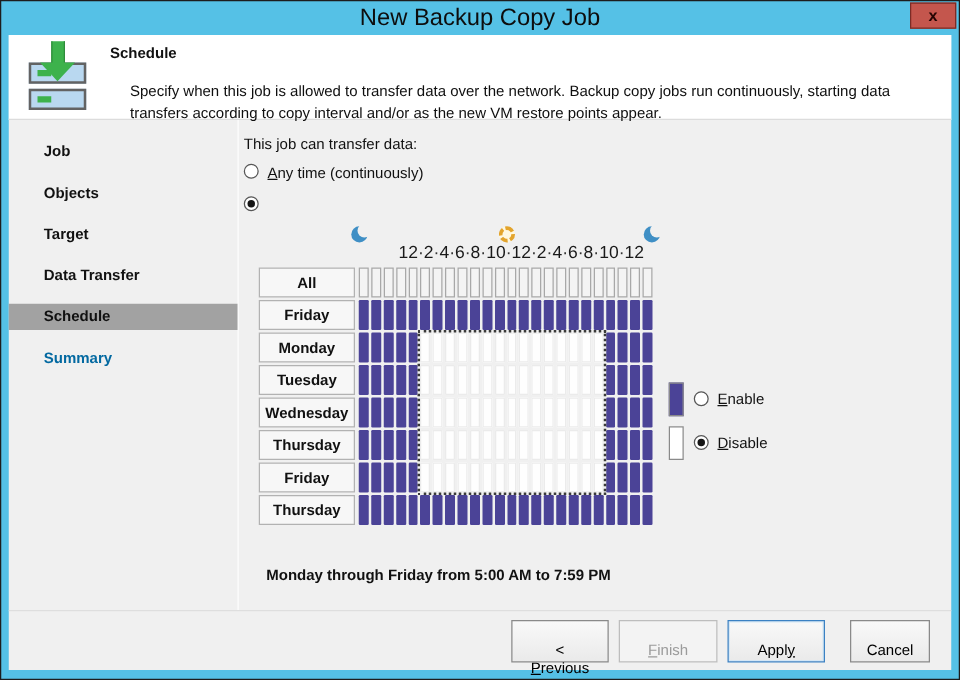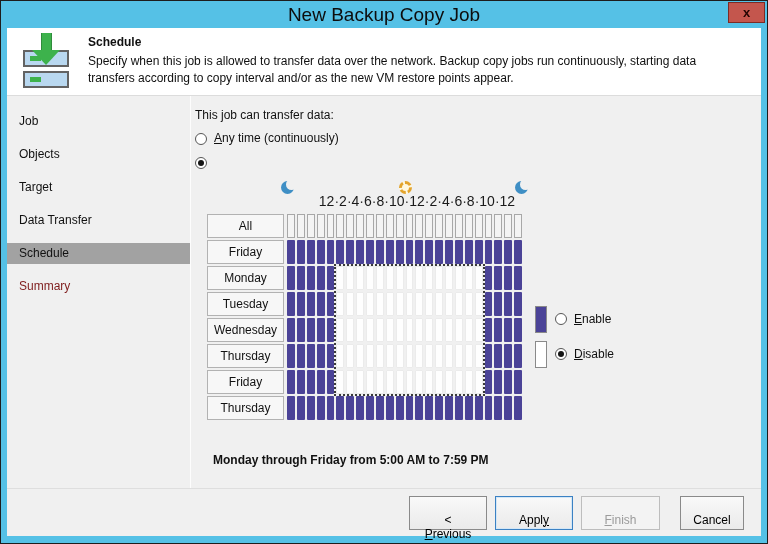--- a/index.html
+++ b/index.html
@@ -41,30 +41,30 @@
   .bar1 { top:17px; } .bar2 { top:38px; }
   .led { position:absolute; left:5px; top:4px; width:11px; height:5px; background:#3db24c; }
   .arrow-shaft { position:absolute; left:20px; top:0; width:11px; height:18px; background:#3db24c; border-left:1px solid #2f8c3b; border-right:1px solid #2f8c3b; }
   .arrow-head {
     position:absolute; left:11px; top:17px; width:0; height:0;
     border-left:14px solid transparent; border-right:14px solid transparent;
     border-top:15px solid #3db24c;
   }
   .htext { margin-left:81px; padding-top:7px; }
   .htitle { font-weight:bold; font-size:12px; margin:0 0 4px 0; }
-  .hdesc { margin:0; width:612px; line-height:1.4; color:#0f0f0f; }
+  .hdesc { margin:16px; width:612px; line-height:1.4; color:#0f0f0f; }
   
   .bodyrow { flex:1; display:flex; min-height:0; }
   .sidebar { width:184px; flex:none; border-right:1px solid #fdfdfd; padding-top:15px; }
-  .side-item { height:21px; line-height:21px; padding-left:12px; margin-bottom:12px; cursor:default; }
+  .side-item { height:21px; line-height:21px; padding-left:28px; margin-bottom:12px; cursor:default;font-weight:bold; }
   .side-item.active { background:#a2a2a2; }
-  .side-item.disabled { color:#7f1d1d; }
+  .side-item.disabled { color:#0369a1; }
   .content { flex:1; position:relative; padding:12px 4px 0 4px; }
   .question { margin-bottom:9px; }
-  .radio-row { display:flex; align-items:flex-end; margin-bottom:12px; }
+  .radio-row { display:flex; align-items:flex-start; margin-bottom:12px; }
   .radio {
     width:12px; height:12px; border-radius:50%;
     border:1px solid #565656; background:#fff;
     margin-right:7px; position:relative; flex:none;
   }
   .radio.checked::after {
     content:''; position:absolute; left:2px; top:2px;
     width:6px; height:6px; border-radius:50%; background:#151515;
   }
   u { text-decoration:underline; }
@@ -72,21 +72,21 @@
   .sched { position:relative; margin-left:12px; margin-top:4px; width:544px; height:250px; }
   .moon { position:absolute; top:0; width:13px; height:13px; border-radius:50%; background:#3f8fc5; }
   .moon::after { content:''; position:absolute; left:5px; top:-2px; width:11px; height:11px; border-radius:50%; background:#f0f0f0; }
   .sun { position:absolute; top:0; width:13px; height:13px; border-radius:50%; border:3px dashed #e3a42c; background:#fff8e0; }
   .hours-row {
     position:absolute; left:84px; top:14px; width:252px;
     display:flex; justify-content:center;
     font-size:14px; color:#1a1a1a; line-height:13px;
   }
   .hours-row .dot { color:#333; }
-  .grid { position:absolute; left:0; top:33px; }
+  .grid { position:absolute; left:0; top:33px;font-weight:bold; }
   .grow { display:flex; margin-bottom:2px; height:24px; }
   .dlbl {
     width:77px; height:24px; margin-right:3px;
     border:1px solid #b2b2b2; background:#f7f7f7;
     text-align:center; line-height:22px; font-size:12px; cursor:default;
   }
   .cells { display:grid; grid-template-columns:repeat(24,1fr); gap:2px; width:235px; height:24px; }
   .c { border-radius:1px; }
   .c.on  { background:#4b4397; }
   .c.off { background:#fefefe; box-shadow:inset 0 0 0 1px #ebebeb; }
@@ -451,18 +451,18 @@
               </div>
             </div>
         </div>
 
         <div class="summary">Monday through Friday from 5:00 AM to 7:59 PM</div>
       </div>
     </div>
 
     <div class="footer">
         <button class="btn normal w-prev"><span>&lt; </span><u>P</u><span>revious</span></button>
+        <button class="btn disabled w-finish" disabled=""><span></span><u>F</u><span>inish</span></button>
         <button class="btn default w-apply"><span>Appl</span><u>y</u><span></span></button>
-        <button class="btn disabled w-finish" disabled=""><span></span><u>F</u><span>inish</span></button>
         <button class="btn normal cancel w-cancel"><span>Cancel</span><u></u><span></span></button>
       </div>
   </div>
 </div>
 
 </body></html>

